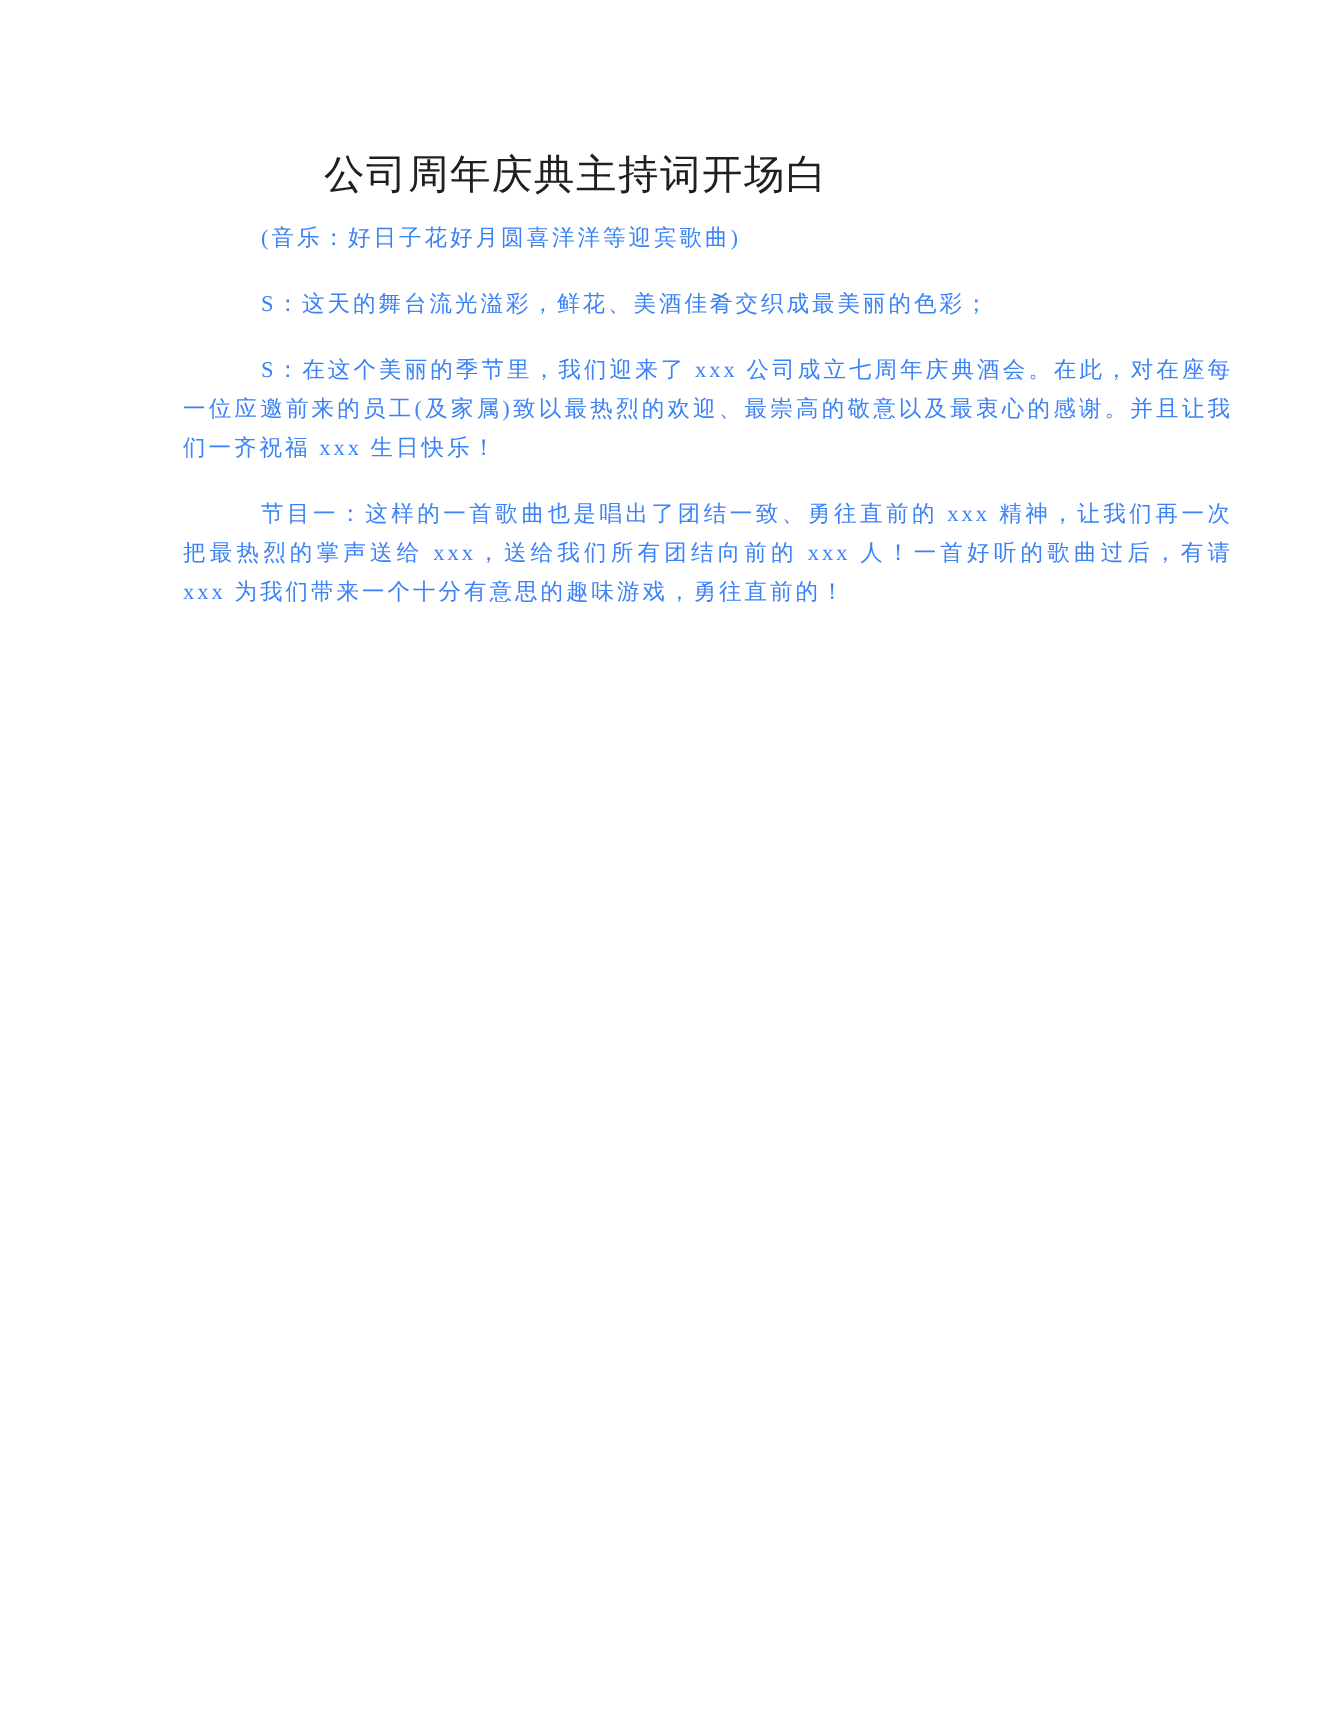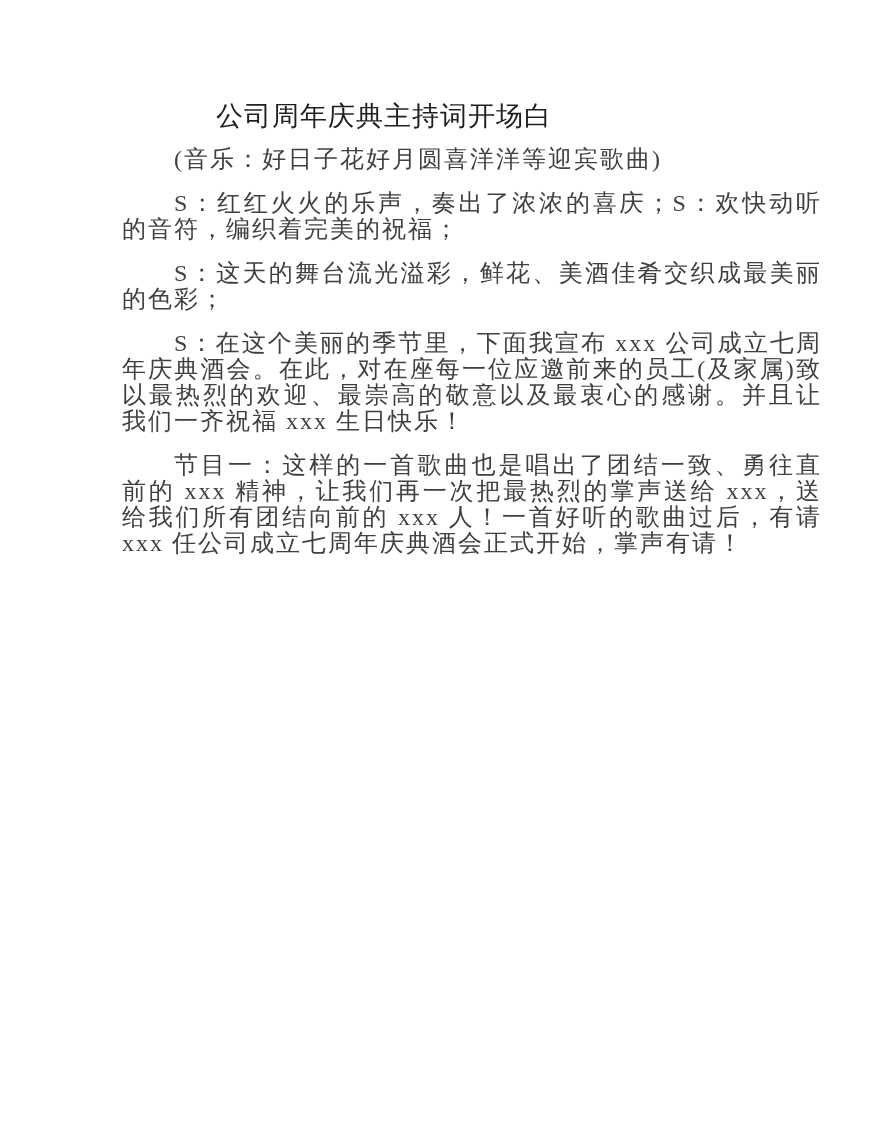--- a/index.html
+++ b/index.html
@@ -31,35 +31,34 @@
     line-height: 36px;
     color: #1f1f1f;
     letter-spacing: 1px;
   }
   .doc-body {
     box-sizing: border-box;
     padding: 12px 62px 0 122px; 
   }
   .para {
     margin: 0 0 18px 0;
-    font-size: 24px;
+    font-size: 15px;
     line-height: 26px;
     letter-spacing: 2px;
     text-align: justify;
     text-justify: inter-ideograph;
     text-indent: 52px;
-    color: #404040;
+    color: #3b82f6;
   }
 </style>
 </head>
 <body>
 
 <div class="page">
   <h1 class="doc-title">公司周年庆典主持词开场白</h1>
 
   <div class="doc-body">
     <p class="para">(音乐：好日子花好月圆喜洋洋等迎宾歌曲)</p>
-    <p class="para">S：红红火火的乐声，奏出了浓浓的喜庆；S：欢快动听的音符，编织着完美的祝福；</p>
     <p class="para">S：这天的舞台流光溢彩，鲜花、美酒佳肴交织成最美丽的色彩；</p>
-    <p class="para">S：在这个美丽的季节里，下面我宣布 xxx 公司成立七周年庆典酒会。在此，对在座每一位应邀前来的员工(及家属)致以最热烈的欢迎、最崇高的敬意以及最衷心的感谢。并且让我们一齐祝福 xxx 生日快乐！</p>
-    <p class="para">节目一：这样的一首歌曲也是唱出了团结一致、勇往直前的 xxx 精神，让我们再一次把最热烈的掌声送给 xxx，送给我们所有团结向前的 xxx 人！一首好听的歌曲过后，有请 xxx 任公司成立七周年庆典酒会正式开始，掌声有请！</p>
+    <p class="para">S：在这个美丽的季节里，我们迎来了 xxx 公司成立七周年庆典酒会。在此，对在座每一位应邀前来的员工(及家属)致以最热烈的欢迎、最崇高的敬意以及最衷心的感谢。并且让我们一齐祝福 xxx 生日快乐！</p>
+    <p class="para">节目一：这样的一首歌曲也是唱出了团结一致、勇往直前的 xxx 精神，让我们再一次把最热烈的掌声送给 xxx，送给我们所有团结向前的 xxx 人！一首好听的歌曲过后，有请 xxx 为我们带来一个十分有意思的趣味游戏，勇往直前的！</p>
   </div>
 </div>
 
 </body></html>

